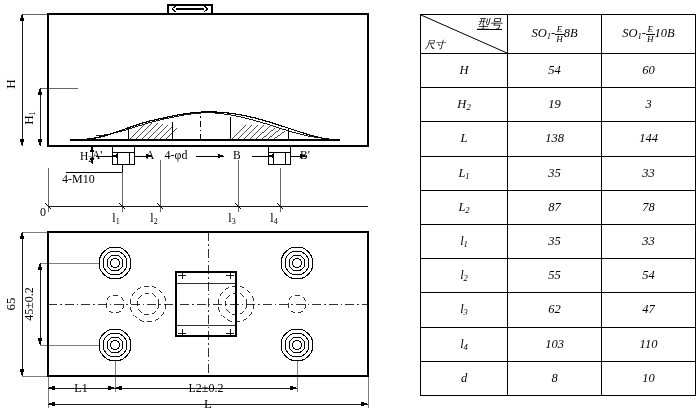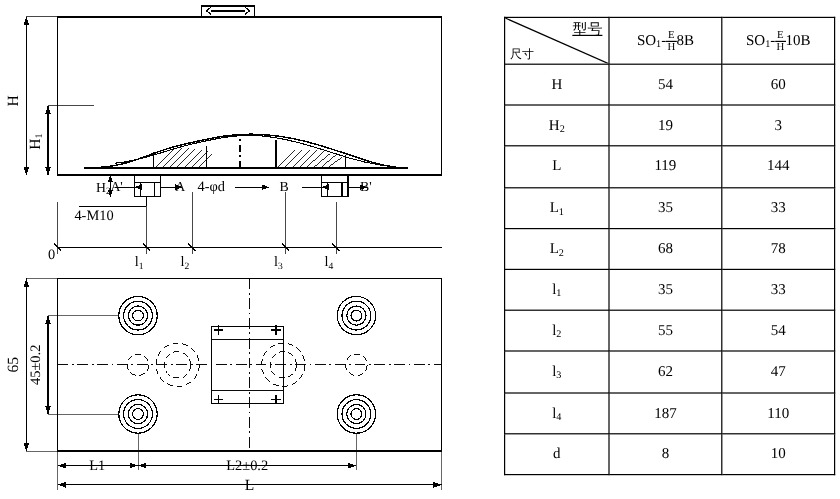--- a/index.html
+++ b/index.html
@@ -14,20 +14,21 @@
   .drawing{position:absolute;left:0;top:0;width:412px;height:416px;}
   .drawing svg{display:block;}
 
   
   .table-panel{position:absolute;left:420px;top:14px;width:272px;height:382px;}
   table.spec{
     border-collapse:collapse;width:272px;height:382px;
     border:1.6px solid #000;
     font-family:"Liberation Serif", serif;
     table-layout:fixed;
+    font-style:italic;
   }
   table.spec td{
     border:1px solid #000;text-align:center;vertical-align:middle;
     font-size:12.5px;padding:0;
   }
   table.spec td.head{font-size:12.5px;}
   td.c1{width:86px;}
   td.c2{width:93px;}
   td.c3{width:93px;}
 
@@ -283,51 +284,51 @@
           <td class="c2">54</td>
           <td class="c3">60</td>
         </tr>
         <tr>
           <td class="c1"><span>H</span><span class="sub">2</span></td>
           <td class="c2">19</td>
           <td class="c3">3</td>
         </tr>
         <tr>
           <td class="c1"><span>L</span><span class="sub"></span></td>
-          <td class="c2">119</td>
+          <td class="c2">138</td>
           <td class="c3">144</td>
         </tr>
         <tr>
           <td class="c1"><span>L</span><span class="sub">1</span></td>
           <td class="c2">35</td>
           <td class="c3">33</td>
         </tr>
         <tr>
           <td class="c1"><span>L</span><span class="sub">2</span></td>
-          <td class="c2">68</td>
+          <td class="c2">87</td>
           <td class="c3">78</td>
         </tr>
         <tr>
           <td class="c1"><span>l</span><span class="sub">1</span></td>
           <td class="c2">35</td>
           <td class="c3">33</td>
         </tr>
         <tr>
           <td class="c1"><span>l</span><span class="sub">2</span></td>
           <td class="c2">55</td>
           <td class="c3">54</td>
         </tr>
         <tr>
           <td class="c1"><span>l</span><span class="sub">3</span></td>
           <td class="c2">62</td>
           <td class="c3">47</td>
         </tr>
         <tr>
           <td class="c1"><span>l</span><span class="sub">4</span></td>
-          <td class="c2">187</td>
+          <td class="c2">103</td>
           <td class="c3">110</td>
         </tr>
         <tr>
           <td class="c1"><span>d</span><span class="sub"></span></td>
           <td class="c2">8</td>
           <td class="c3">10</td>
         </tr>
       </tbody>
     </table>
   </div>

